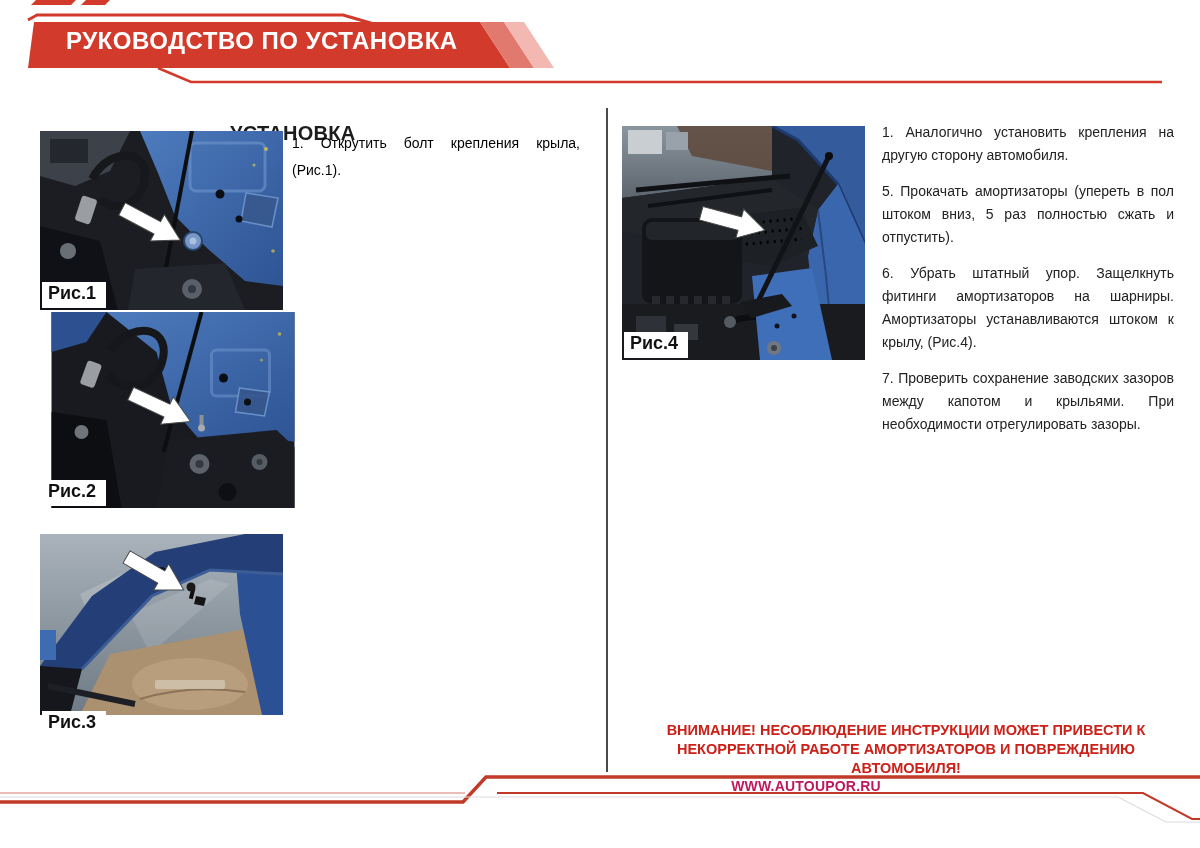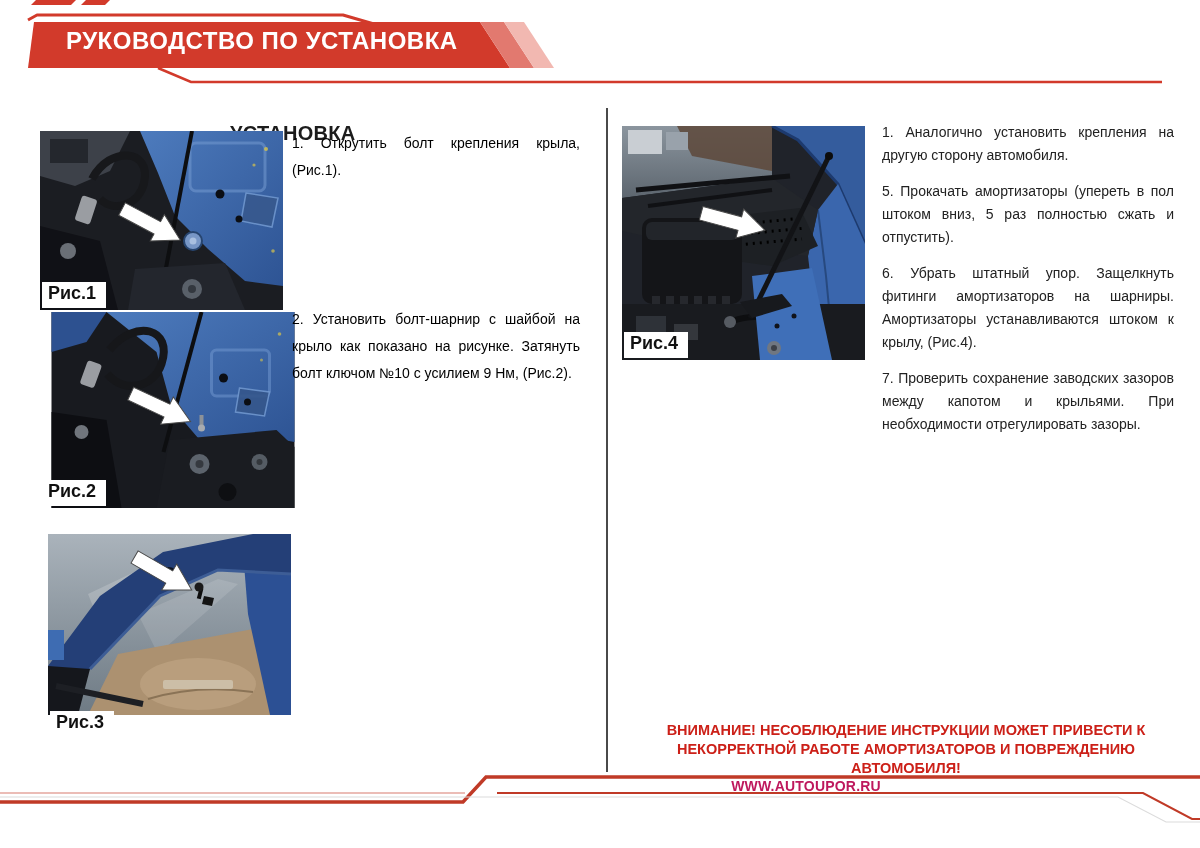--- a/index.html
+++ b/index.html
@@ -133,21 +133,21 @@
       <circle cx="176" cy="180" r="9" fill="#0e0f12"></circle>
       <polygon points="0,100 55,108 70,196 0,196" fill="#0d0e12"></polygon>
       <circle cx="30" cy="120" r="7" fill="#70757c"></circle>
       <g transform="translate(110,96) rotate(25)">
         <polygon points="-34,-7 6,-7 6,-15 32,0 6,15 6,7 -34,7" fill="#ffffff" stroke="#4a4a4a" stroke-width="1"></polygon>
       </g>
     </svg>
     <div class="figure-caption">Рис.2</div>
   </div>
 
-  <div class="figure" style="left:48px;top:510px;width:243px;height:229px;">
+  <div class="figure" style="left:40px;top:510px;width:243px;height:229px;">
     <svg viewBox="0 0 243 181">
       <defs>
         <linearGradient id="p3g" x1="0" y1="0" x2="0" y2="1">
           <stop offset="0" stop-color="#aab3bb"></stop>
             <stop offset="1" stop-color="#6e7a84"></stop>
         </linearGradient>
       </defs>
       <rect width="243" height="181" fill="url(#p3g)"></rect>
       <polygon points="40,60 120,22 160,22 60,110" fill="#ffffff" opacity=".18"></polygon>
       <polygon points="90,80 170,45 190,50 110,120" fill="#ffffff" opacity=".12"></polygon>
@@ -219,21 +219,20 @@
       <circle cx="207" cy="30" r="4" fill="#0c0c0c"></circle>
       <polygon points="118,176 160,168 170,180 130,192" fill="#17191d"></polygon>
       <g transform="translate(112,96) rotate(15)">
         <polygon points="-34,-7 6,-7 6,-15 32,0 6,15 6,7 -34,7" fill="#ffffff" stroke="#4a4a4a" stroke-width="1"></polygon>
       </g>
     </svg>
     <div class="figure-caption">Рис.4</div>
   </div>
 
   <div class="step" style="left:292px;top:130px;">1. Открутить болт крепления крыла, (Рис.1).</div>
-  <div class="step" style="left:292px;top:306px;">2. Установить болт-шарнир с шайбой на крыло как показано на рисунке. Затянуть болт ключом №10 с усилием 9 Нм, (Рис.2).</div>
 
   <div class="divider"></div>
 
   <div class="right-col">
     <p class="rstep">1. Аналогично установить крепления на другую сторону автомобиля.</p>
     <p class="rstep">5. Прокачать амортизаторы (упереть в пол штоком вниз, 5 раз полностью сжать и отпустить).</p>
     <p class="rstep">6. Убрать штатный упор. Защелкнуть фитинги амортизаторов на шарниры. Амортизаторы устанавливаются штоком к крылу, (Рис.4).</p>
     <p class="rstep">7. Проверить сохранение заводских зазоров между капотом и крыльями. При необходимости отрегулировать зазоры.</p>
   </div>
 

